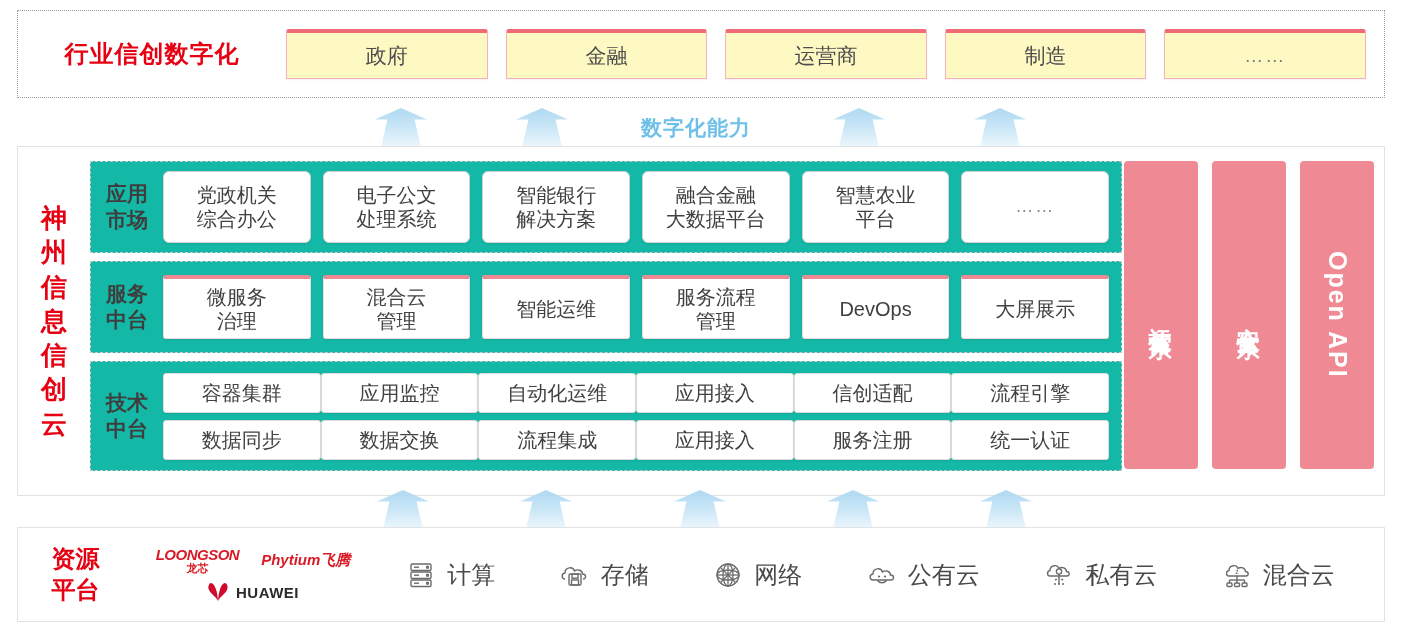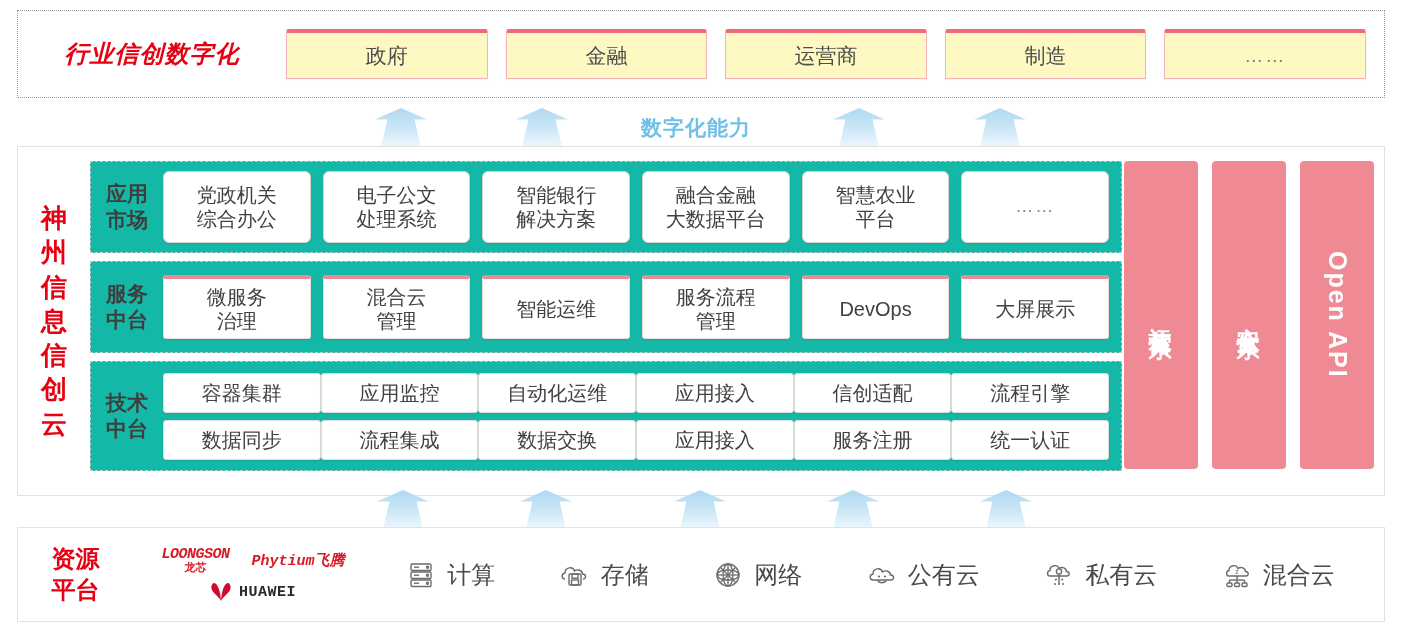--- a/index.html
+++ b/index.html
@@ -18,21 +18,20 @@
     border:1px dotted #9a9a9a;
     box-sizing:border-box;
     display:flex;align-items:center;
   }
   .industry-title{
     width:268px;flex:none;
     text-align:center;
     color:#e60012;
     font-size:24px;font-weight:bold;
     letter-spacing:1px;
-    font-style:italic;
   }
   .industry-cards{
     flex:1;display:flex;align-items:center;gap:18px;padding-right:18px;
   }
   .ind-card{
     flex:1;height:50px;
     background:#fef9c3;
     border:1px solid #f4b3bb;
     border-top:4px solid #ef6b78;
     border-radius:3px 3px 0 0;
@@ -132,21 +131,21 @@
     display:flex;align-items:center;
   }
   .res-title{
     width:115px;flex:none;text-align:center;
     color:#e60012;font-size:24px;font-weight:bold;line-height:1.28;
   }
   .vendor-col{
     width:240px;flex:none;
     display:flex;flex-direction:column;align-items:center;justify-content:center;gap:8px;
   }
-  .vendor-row{display:flex;align-items:center;justify-content:center;gap:22px;font-family:Liberation Mono, monospace;}
+  .vendor-row{display:flex;align-items:center;justify-content:center;gap:22px;}
   .logo-loongson{
     display:flex;flex-direction:column;align-items:center;line-height:1;
   }
   .logo-loongson .en{
     color:#d81b26;font-size:15px;font-weight:bold;font-style:italic;letter-spacing:-.5px;
   }
   .logo-loongson .cn{color:#d81b26;font-size:11px;font-weight:bold;margin-top:1px;}
   .logo-phytium{color:#d81b26;font-size:15px;font-weight:bold;font-style:italic;}
   .logo-huawei{display:flex;align-items:center;gap:7px;}
   .logo-huawei .mark{display:block;}
@@ -279,22 +278,22 @@
           <div class="stack-row">
             <div class="card tech">容器集群</div>
             <div class="card tech">应用监控</div>
             <div class="card tech">自动化运维</div>
             <div class="card tech">应用接入</div>
             <div class="card tech">信创适配</div>
             <div class="card tech">流程引擎</div>
           </div>
           <div class="stack-row">
             <div class="card tech">数据同步</div>
+            <div class="card tech">数据交换</div>
             <div class="card tech">流程集成</div>
-            <div class="card tech">数据交换</div>
             <div class="card tech">应用接入</div>
             <div class="card tech">服务注册</div>
             <div class="card tech">统一认证</div>
           </div>
         </div>
       </div>
 
       <div class="pillars">
         <div class="pillar">
           <span class="vtext">运营体系</span>

